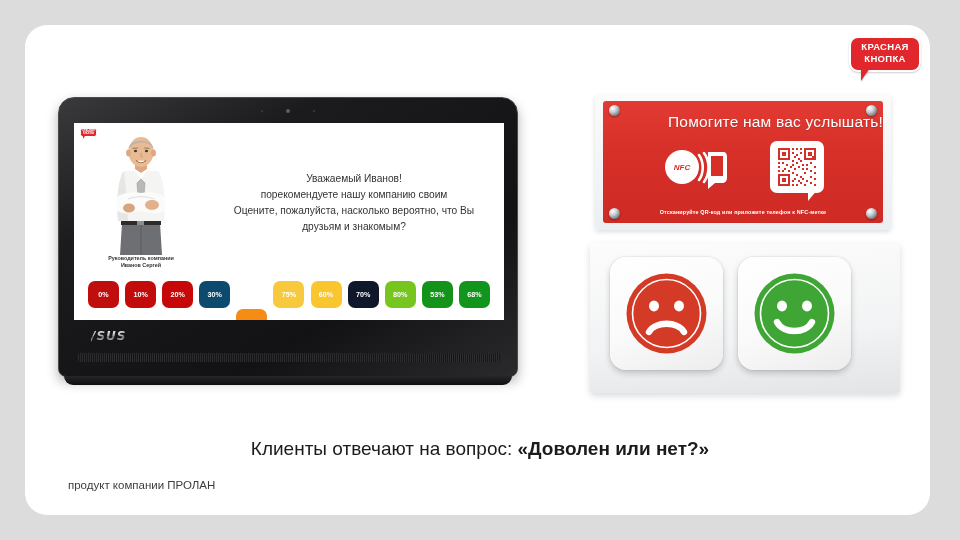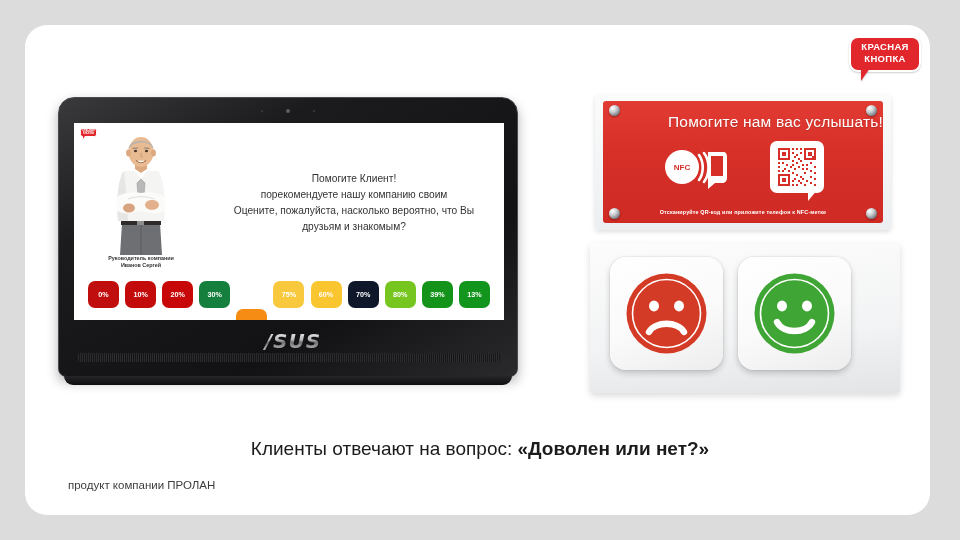--- a/index.html
+++ b/index.html
@@ -220,28 +220,27 @@
   
   .chin {
     position: absolute;
     left: 15px;
     top: 225px;
     width: 430px;
     height: 42px;
   }
   .asus-logo {
     position: absolute;
-    left: 4px;
+    left: 17px;
     top: 6px;
     width: 430px;
-    text-align: center;
     font-family: "DejaVu Sans", sans-serif;
     font-style: italic;
     font-weight: bold;
-    font-size: 20px;
+    font-size: 12px;
     letter-spacing: 1px;
     background: linear-gradient(180deg, #ffffff 0%, #b9b9bd 45%, #6e6e73 55%, #d6d6da 100%);
     -webkit-background-clip: text;
     background-clip: text;
     color: transparent;
   }
   .grille {
     position: absolute;
     left: 4px;
     top: 30px;
@@ -322,20 +321,21 @@
     top: 40px;
     width: 280px;
     height: 62px;
   }
   .nfc-icon {
     position: absolute;
     left: 60px;
     top: 4px;
     width: 66px;
     height: 50px;
+    font-style: italic;
   }
   .qr-bubble {
     position: absolute;
     left: 167px;
     top: 0;
     width: 60px;
     height: 62px;
   }
   .qr-box {
     position: absolute;
@@ -491,38 +491,38 @@
             <path d="M32 25.4 C35 28.4 39 28.4 42 25.4" stroke="#9c6a4a" stroke-width="1.2" fill="none"></path>
             <path d="M33 25.8 C35.5 27.6 38.5 27.6 41 25.8 Z" fill="#ffffff"></path>
           </svg>
         </div>
         <div class="person-caption">
           <span>Руководитель компании</span><br>
           <span>Иванов Сергей</span>
         </div>
 
         <div class="survey-text">
-          <span class="ln">Помогите Клиент!</span>
+          <span class="ln">Уважаемый Иванов!</span>
           <span class="ln">порекомендуете нашу компанию своим</span>
           <span class="ln">Оцените, пожалуйста, насколько вероятно, что Вы</span>
           <span class="ln">друзьям и знакомым?</span>
         </div>
 
         <div class="nps" id="nps-row">
             <div class="nps-btn" style="background: rgb(192, 13, 13);">0%</div>
             <div class="nps-btn" style="background: rgb(196, 11, 11);">10%</div>
             <div class="nps-btn" style="background: rgb(200, 8, 8);">20%</div>
-            <div class="nps-btn" style="background: #15803d;">30%</div>
+            <div class="nps-btn" style="background: #0c4a6e;">30%</div>
             <div class="nps-btn" style="background: rgb(247, 140, 20); margin-top: 28px;">40%</div>
             <div class="nps-btn" style="background: rgb(248, 201, 61);">75%</div>
             <div class="nps-btn" style="background: rgb(249, 198, 47);">60%</div>
             <div class="nps-btn" style="background: #0f172a;">70%</div>
             <div class="nps-btn" style="background: rgb(119, 198, 31);">80%</div>
-            <div class="nps-btn" style="background: rgb(20, 147, 26);">39%</div>
-            <div class="nps-btn" style="background: rgb(17, 149, 28);">13%</div>
+            <div class="nps-btn" style="background: rgb(20, 147, 26);">53%</div>
+            <div class="nps-btn" style="background: rgb(17, 149, 28);">68%</div>
           </div>
       </div>
 
       <div class="chin">
         <div class="asus-logo">/SUS</div>
         <div class="grille"></div>
       </div>
     </div>
     <div class="monitor-foot"></div>
   </div>

